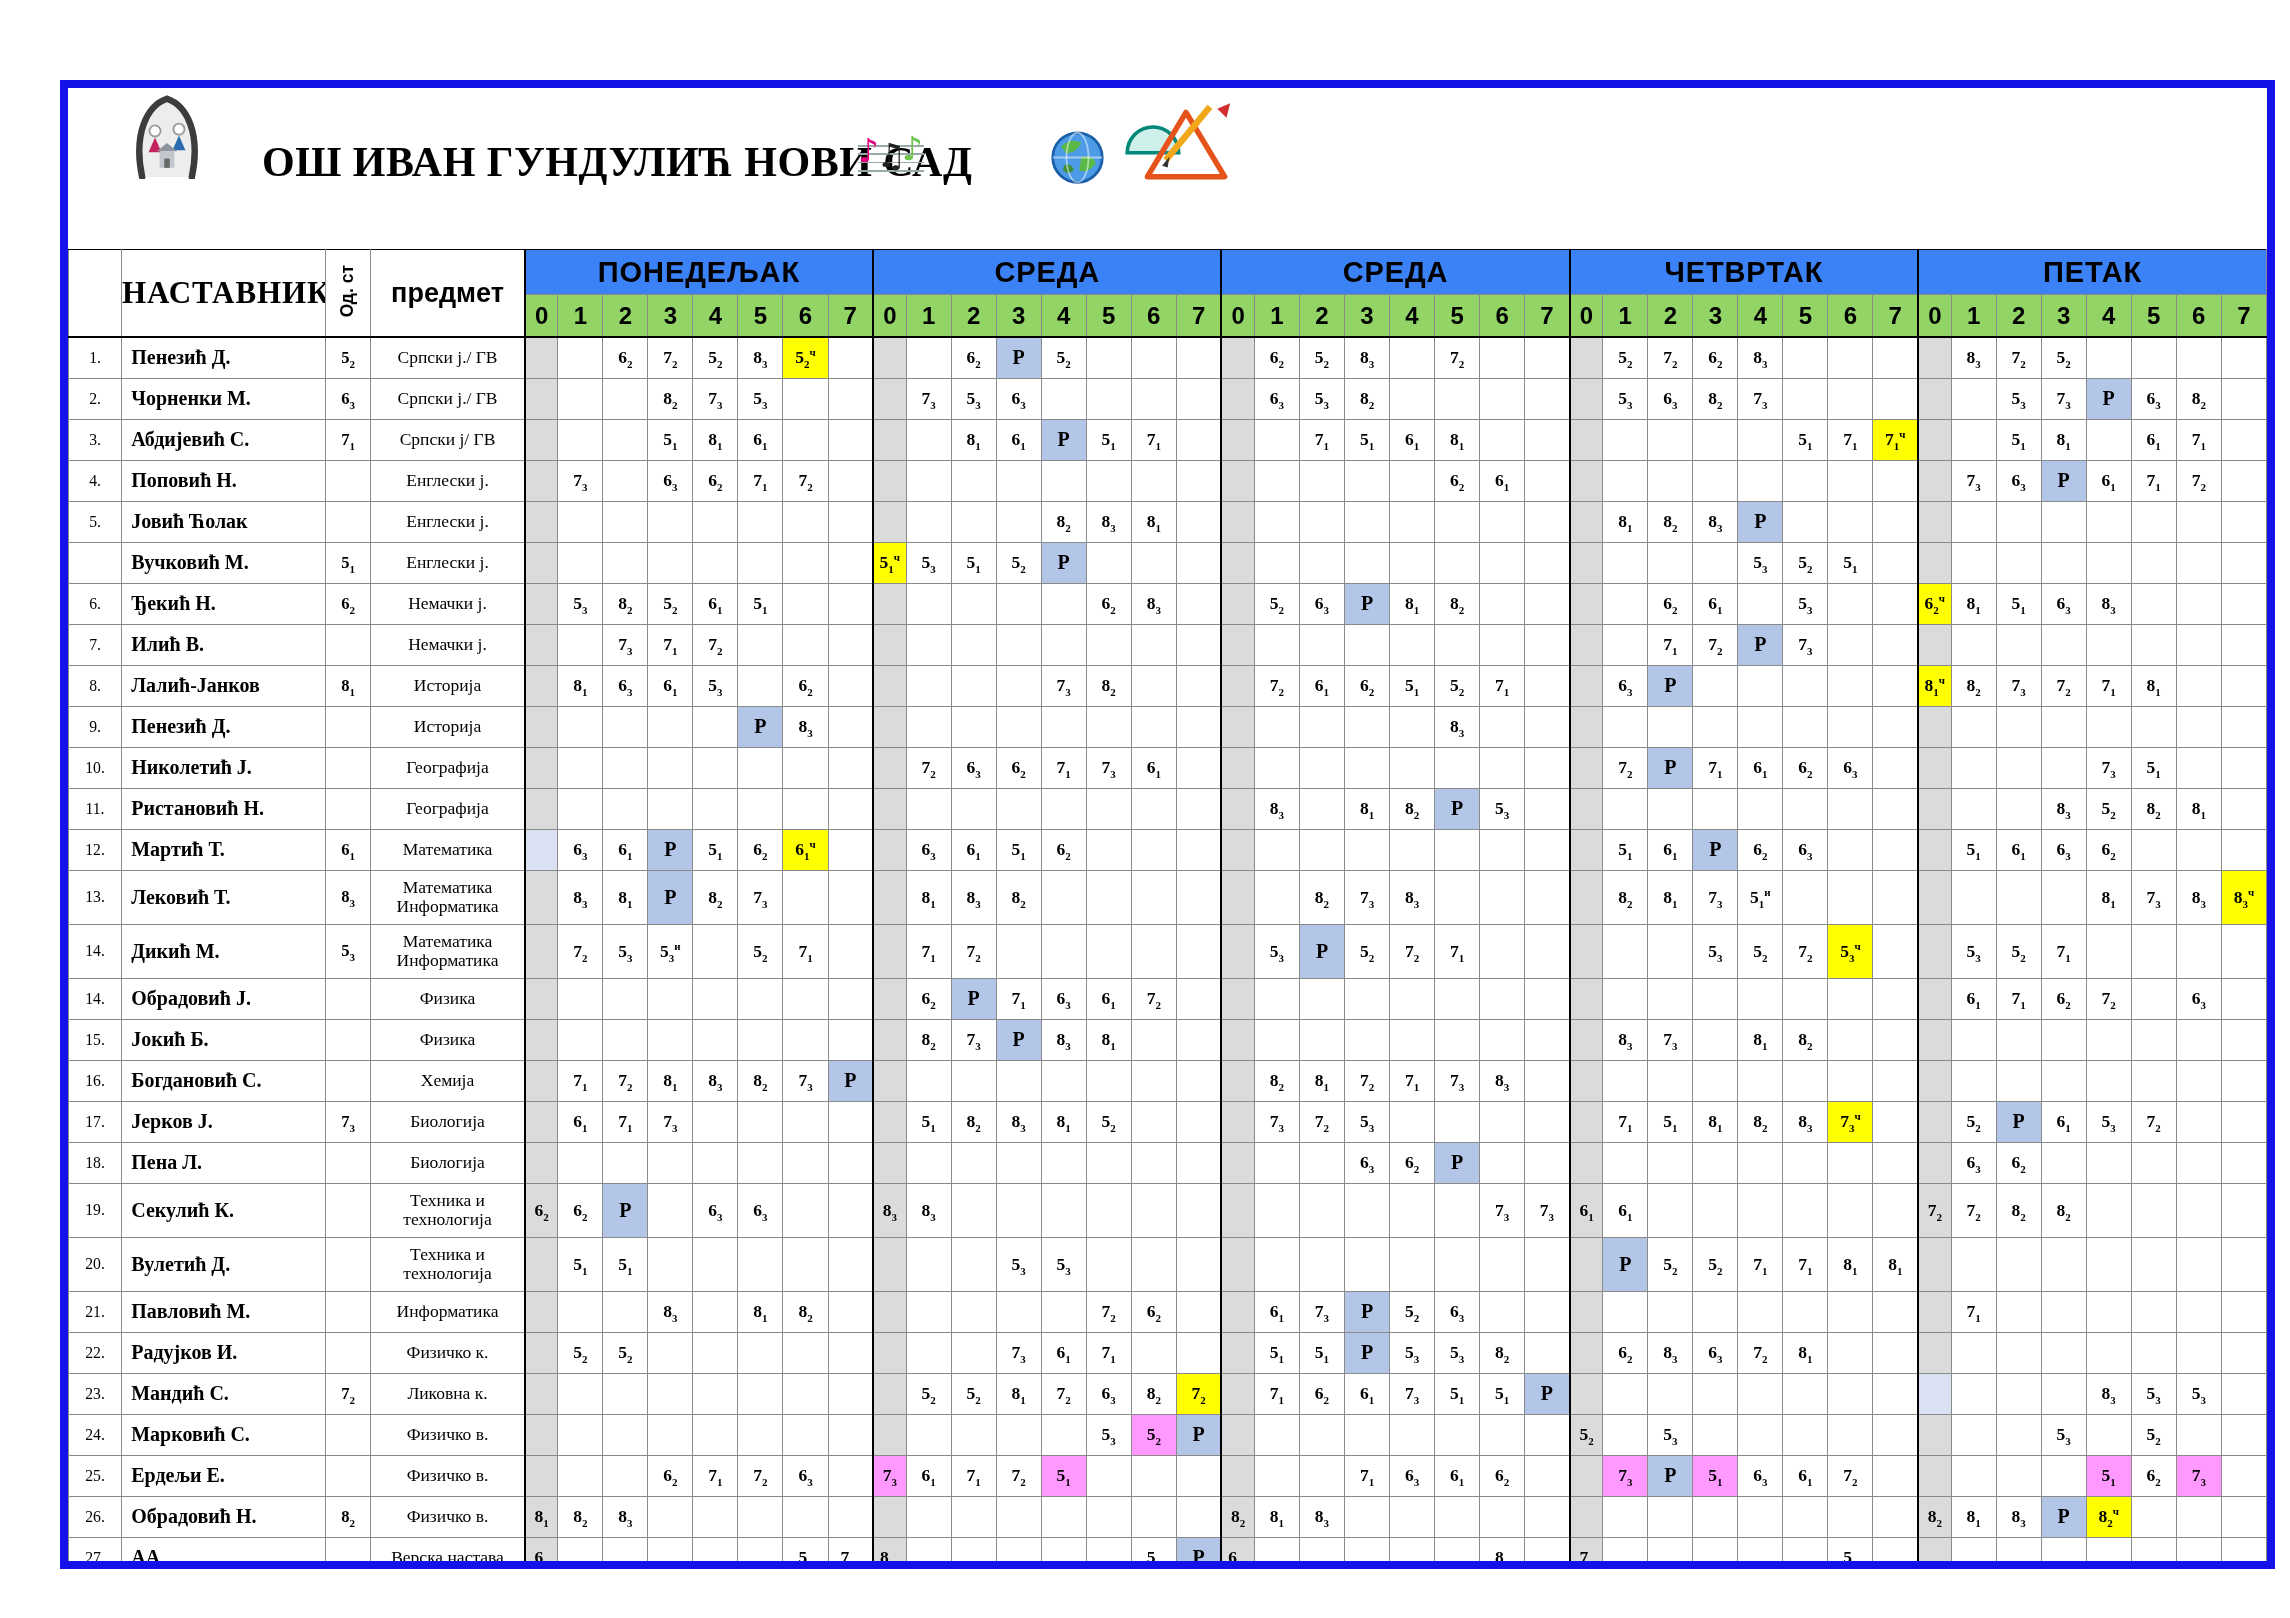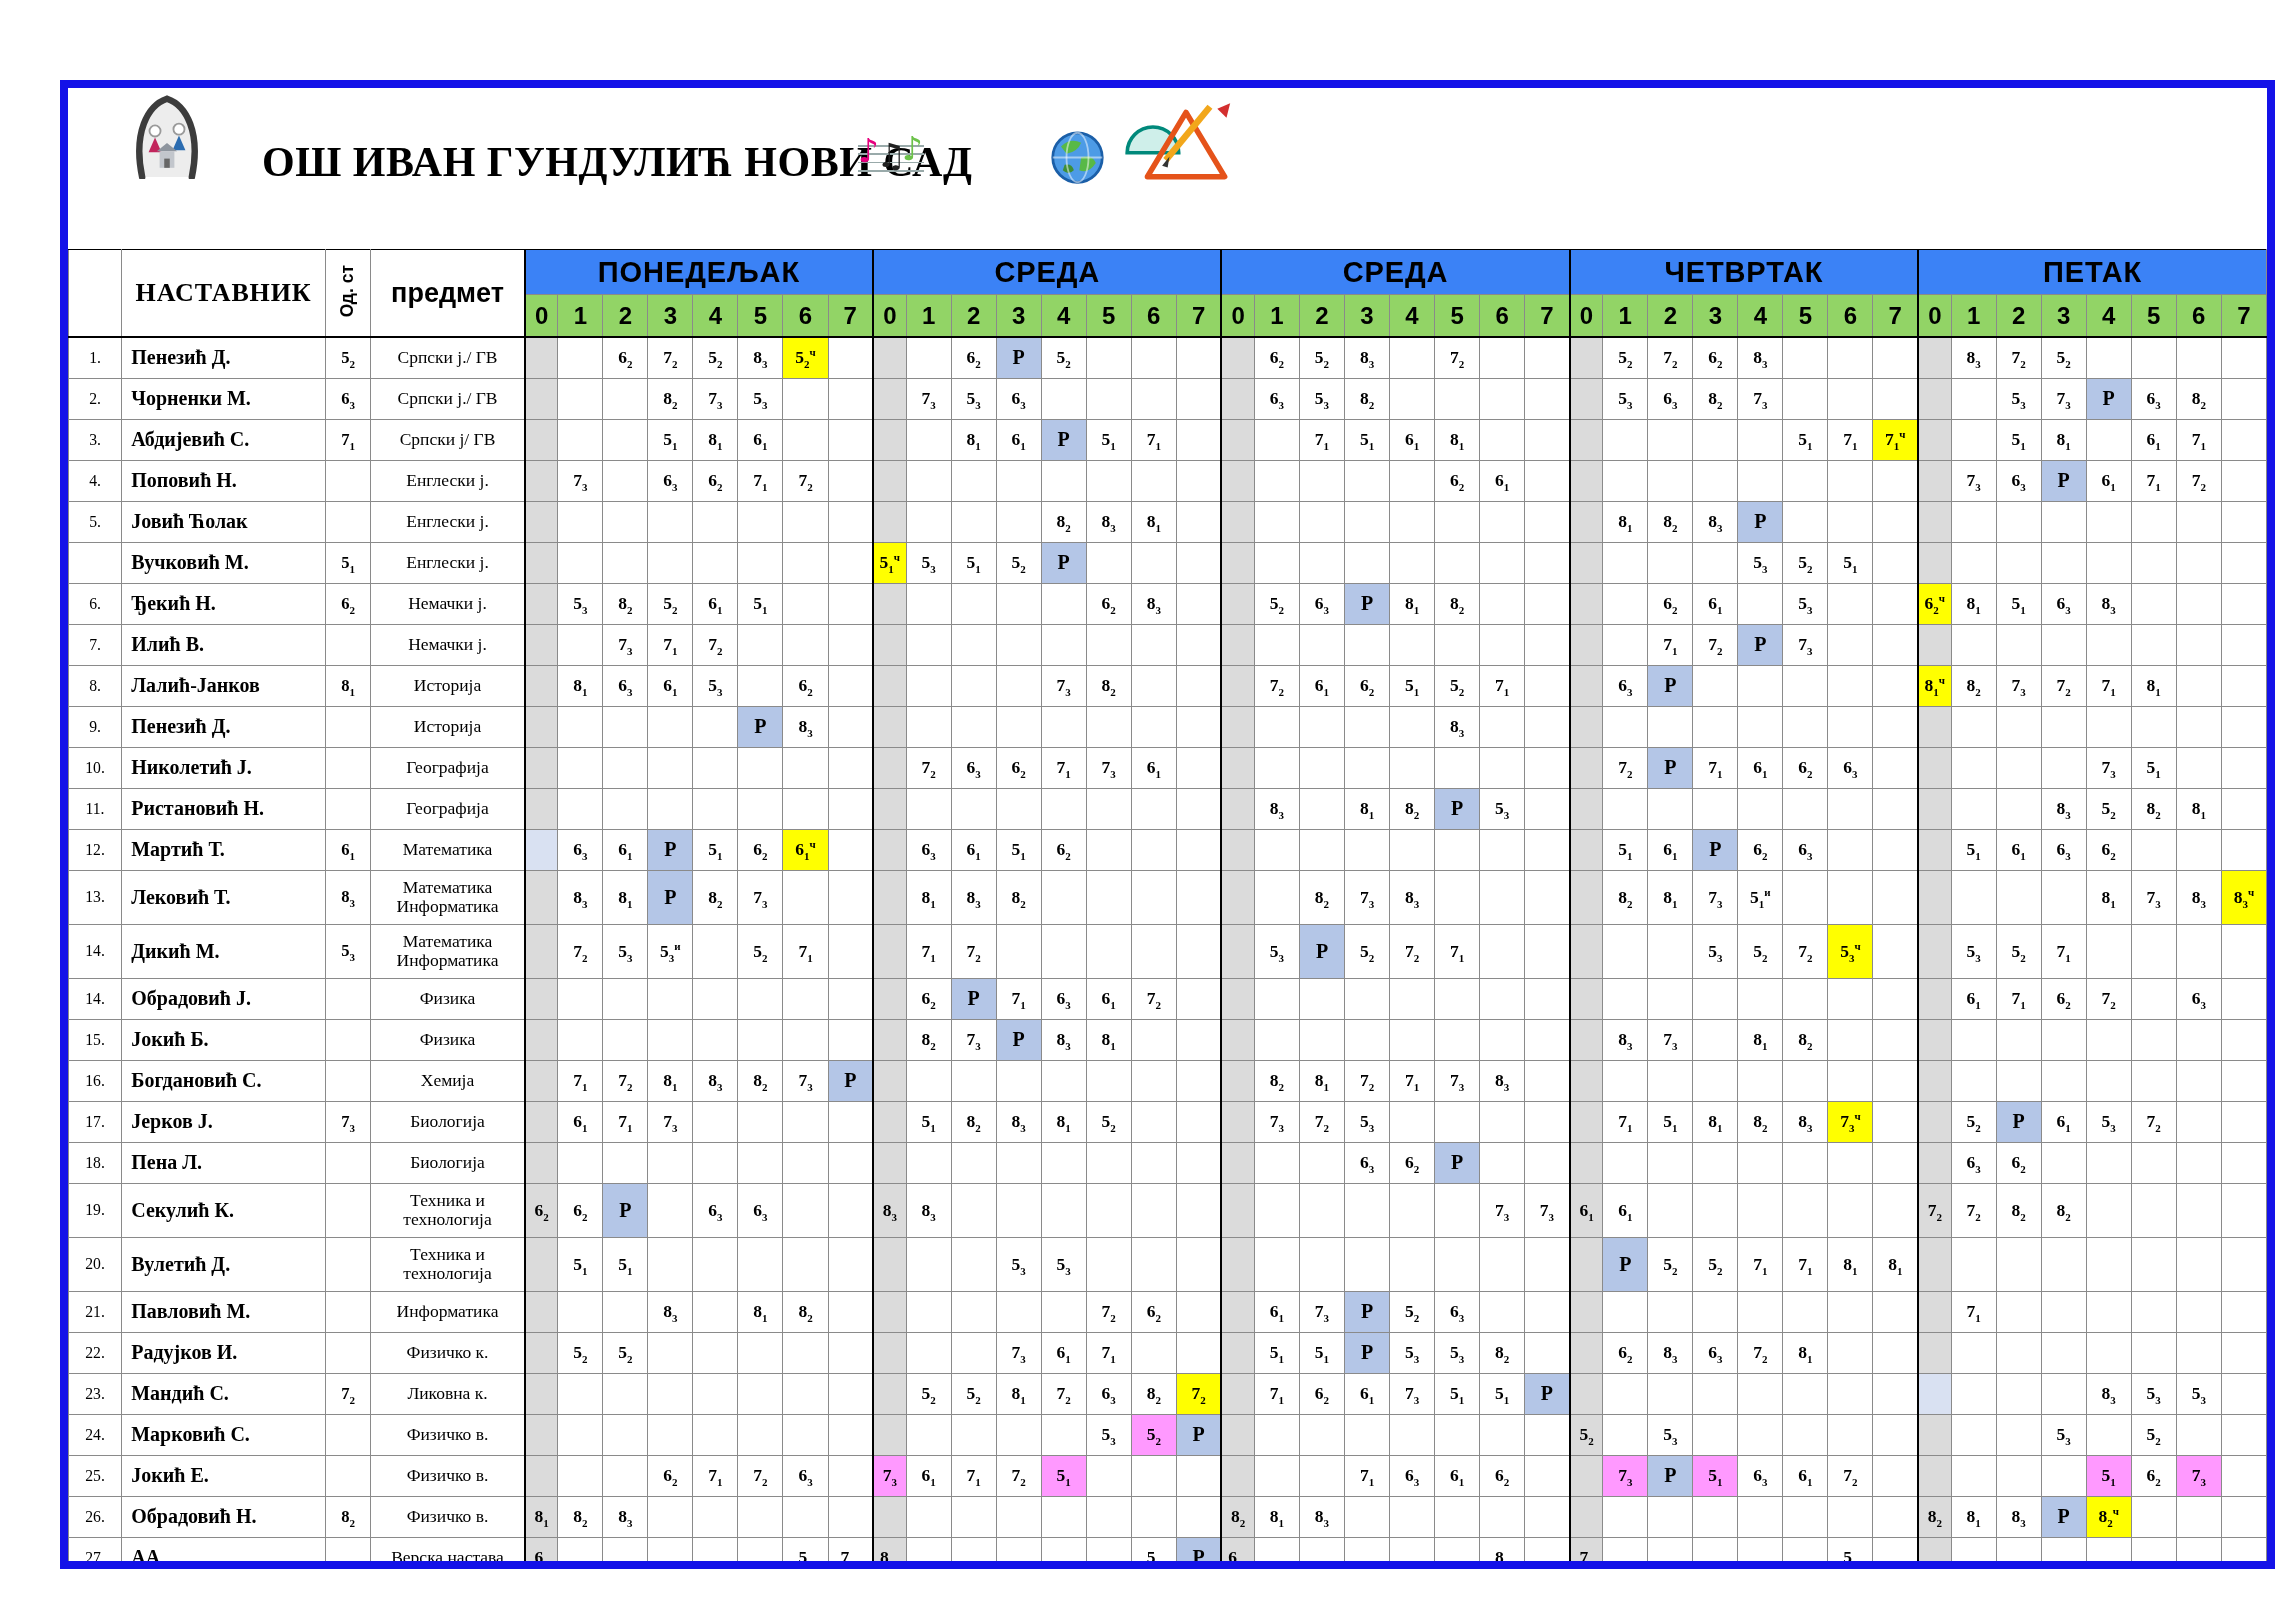--- a/index.html
+++ b/index.html
@@ -17,21 +17,21 @@
   .geom{position:absolute;left:1050px;top:13px;width:114px;height:87px;}
 
   table{width:100%;border-collapse:collapse;table-layout:fixed;border:1.8px solid #000;}
   th,td{border:0.9px solid #8a8a8a;padding:0;text-align:center;overflow:hidden;white-space:nowrap;}
   thead th{font-family:"Liberation Sans",sans-serif;color:#000;}
   th.day-h{background:#3b82f6;font-size:29px;font-weight:bold;height:44px;
            border-top:1.8px solid #000;letter-spacing:0.9px;}
   th.per-h{background:#92d466;font-size:24px;font-weight:bold;height:41px;
            border-bottom:2.8px solid #000;}
   th.corner{background:#fff;border-bottom:2.8px solid #000;border-top:1.8px solid #000;vertical-align:middle;}
-  th.teacher-h{font-family:"Liberation Serif",serif;font-size:26px;font-weight:bold;letter-spacing:0.9px;}
+  th.teacher-h{font-family:"Liberation Serif",serif;font-size:31px;font-weight:bold;letter-spacing:0.9px;}
   th.subject-h{font-family:"Liberation Sans",sans-serif;font-size:27px;font-weight:bold;}
   th.od-h span{display:inline-block;writing-mode:vertical-rl;transform:rotate(180deg);
                font-size:17.5px;font-weight:bold;font-family:"Liberation Sans",sans-serif;line-height:1;}
   tbody tr{height:41px;}
   tbody tr.tall{height:54px;}
   tbody td{font-family:"Liberation Serif",serif;font-weight:bold;font-size:17.5px;color:#000;}
   td.num{font-weight:normal;font-size:15.7px;}
   td.teacher{text-align:left;padding-left:9.2px;font-size:20px;}
   td.subject{font-weight:normal;font-size:17.5px;line-height:1.1;white-space:normal;}
   td.od{font-size:16.6px;}
@@ -1380,21 +1380,21 @@
           <td class="cell"></td>
           <td class="cell"></td>
           <td class="cell">5<sub>3</sub></td>
           <td class="cell"></td>
           <td class="cell">5<sub>2</sub></td>
           <td class="cell"></td>
           <td class="cell"></td>
         </tr>
         <tr>
           <td class="num">25.</td>
-          <td class="teacher">Јокић Е.</td>
+          <td class="teacher">Ердељи Е.</td>
           <td class="od"></td>
           <td class="subject">Физичко в.</td>
           <td class="cell p0 gs"></td>
           <td class="cell"></td>
           <td class="cell"></td>
           <td class="cell">6<sub>2</sub></td>
           <td class="cell">7<sub>1</sub></td>
           <td class="cell">7<sub>2</sub></td>
           <td class="cell">6<sub>3</sub></td>
           <td class="cell"></td>

